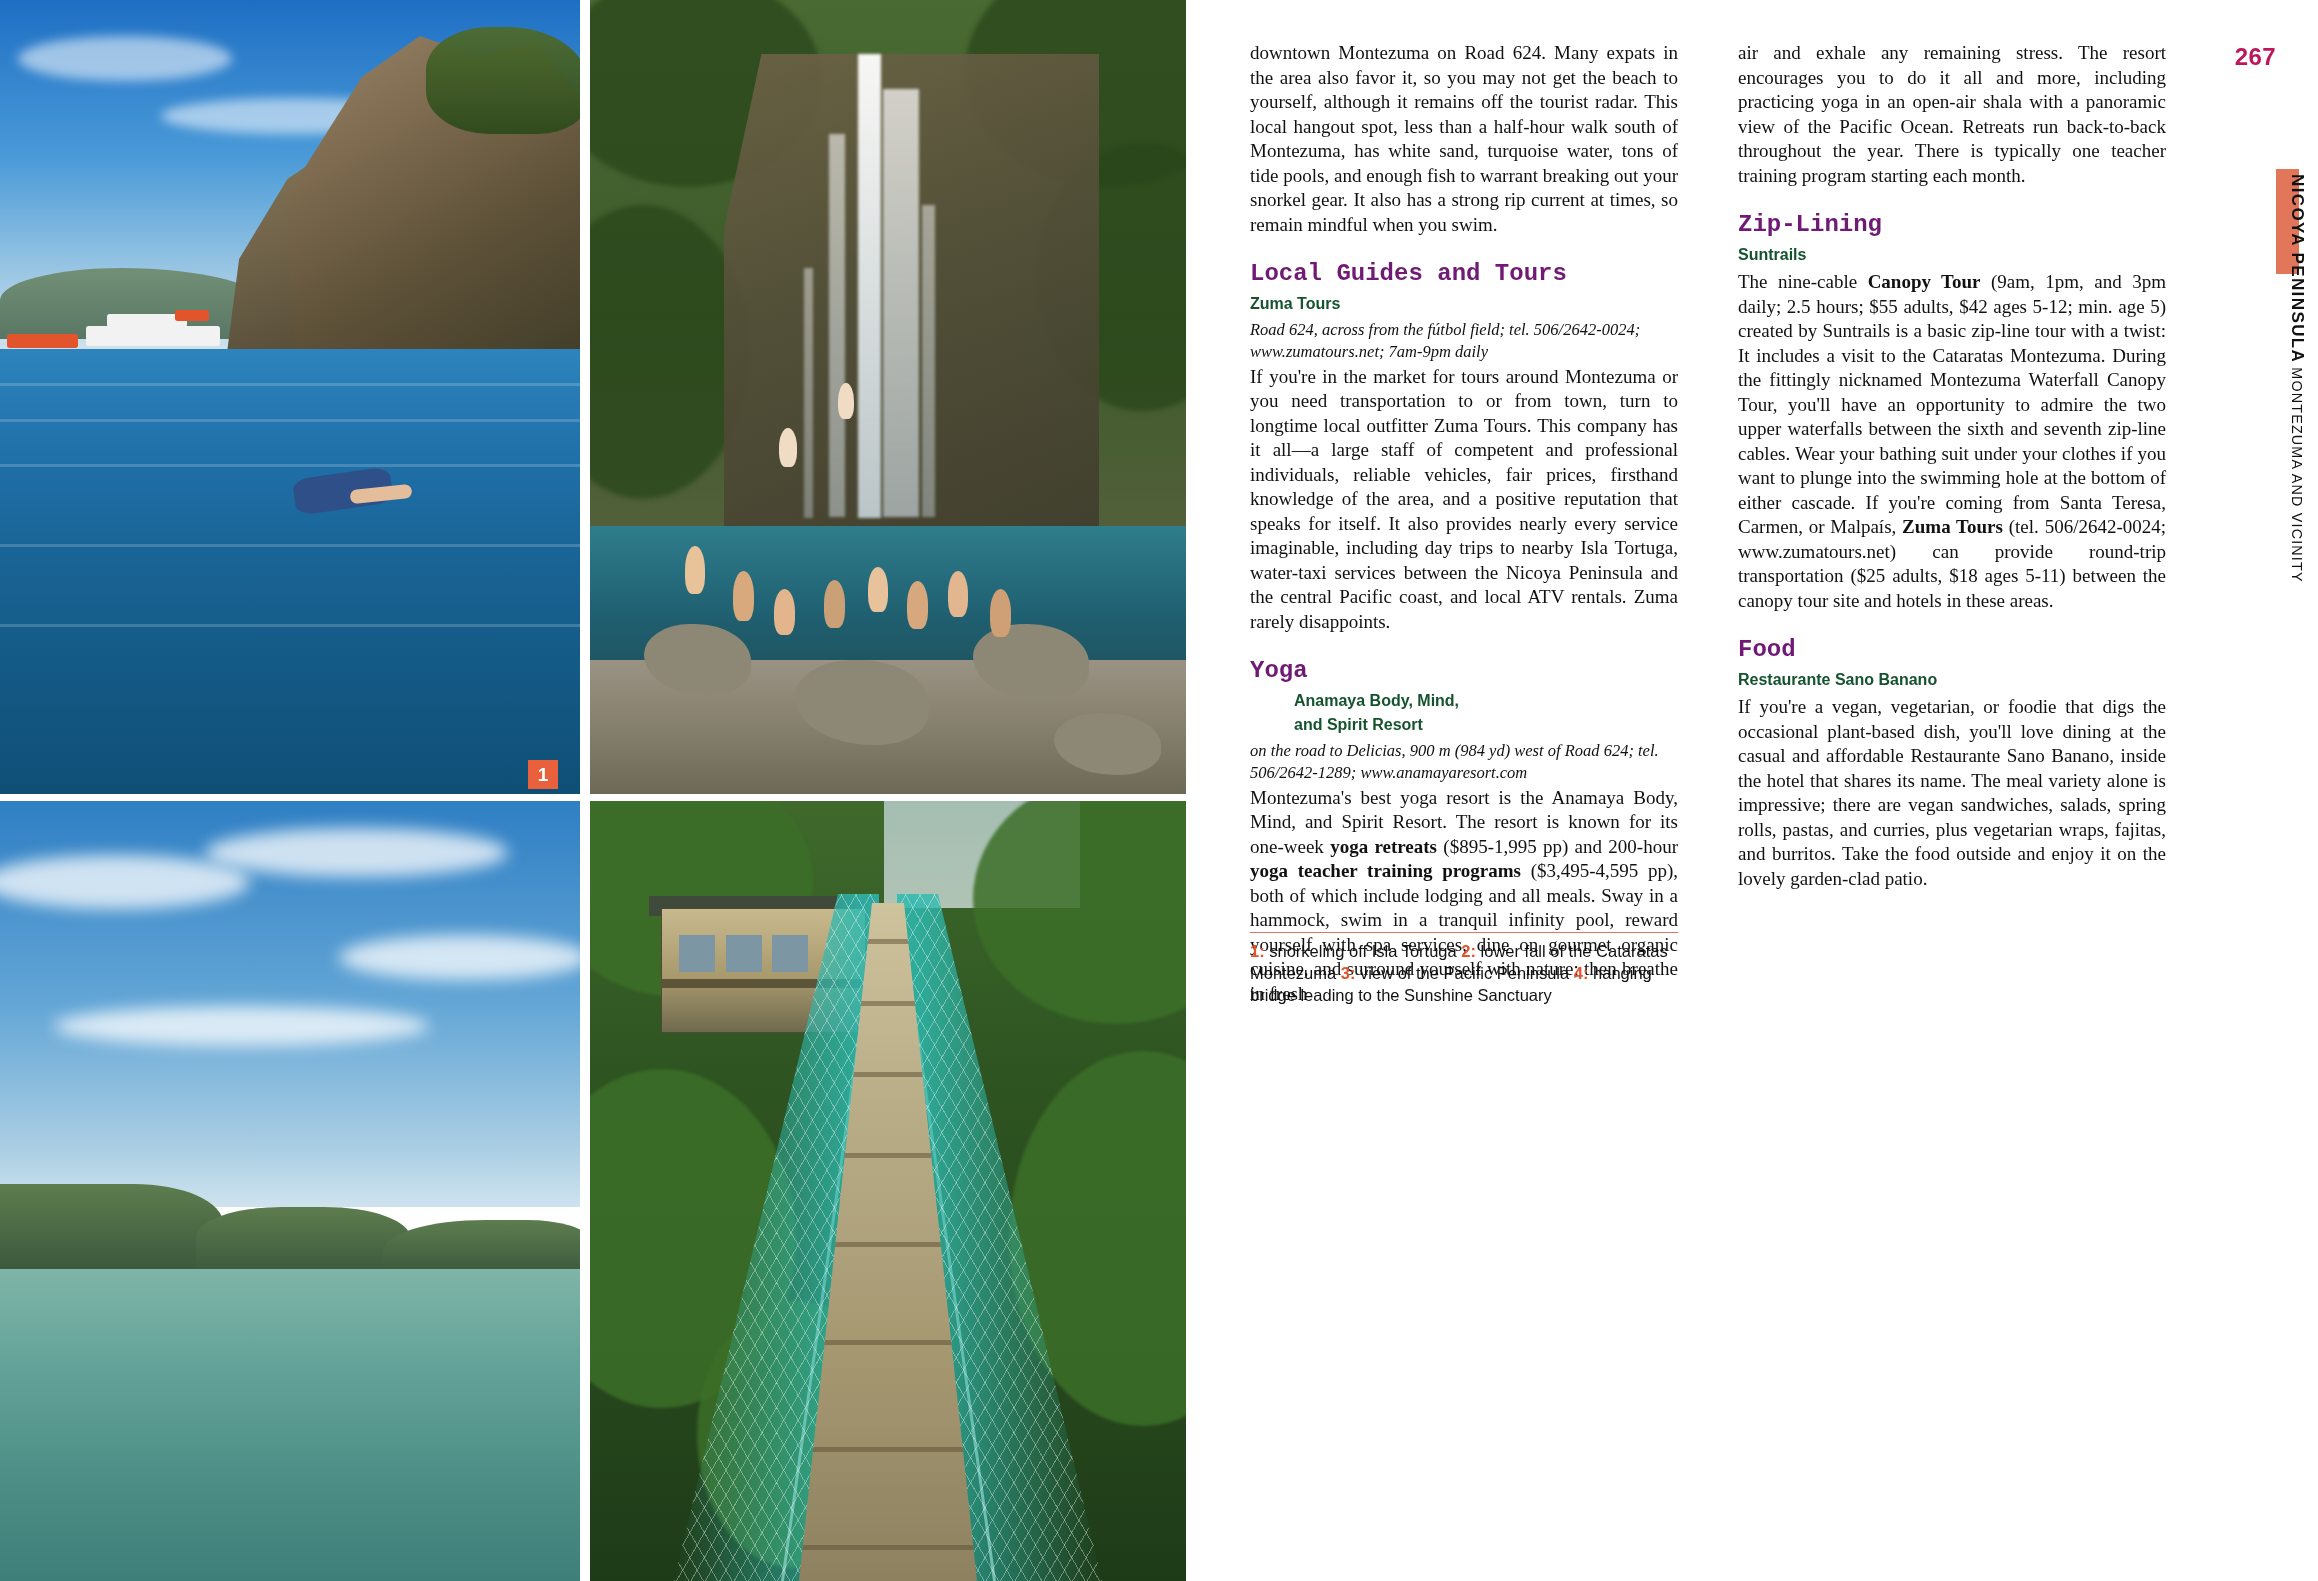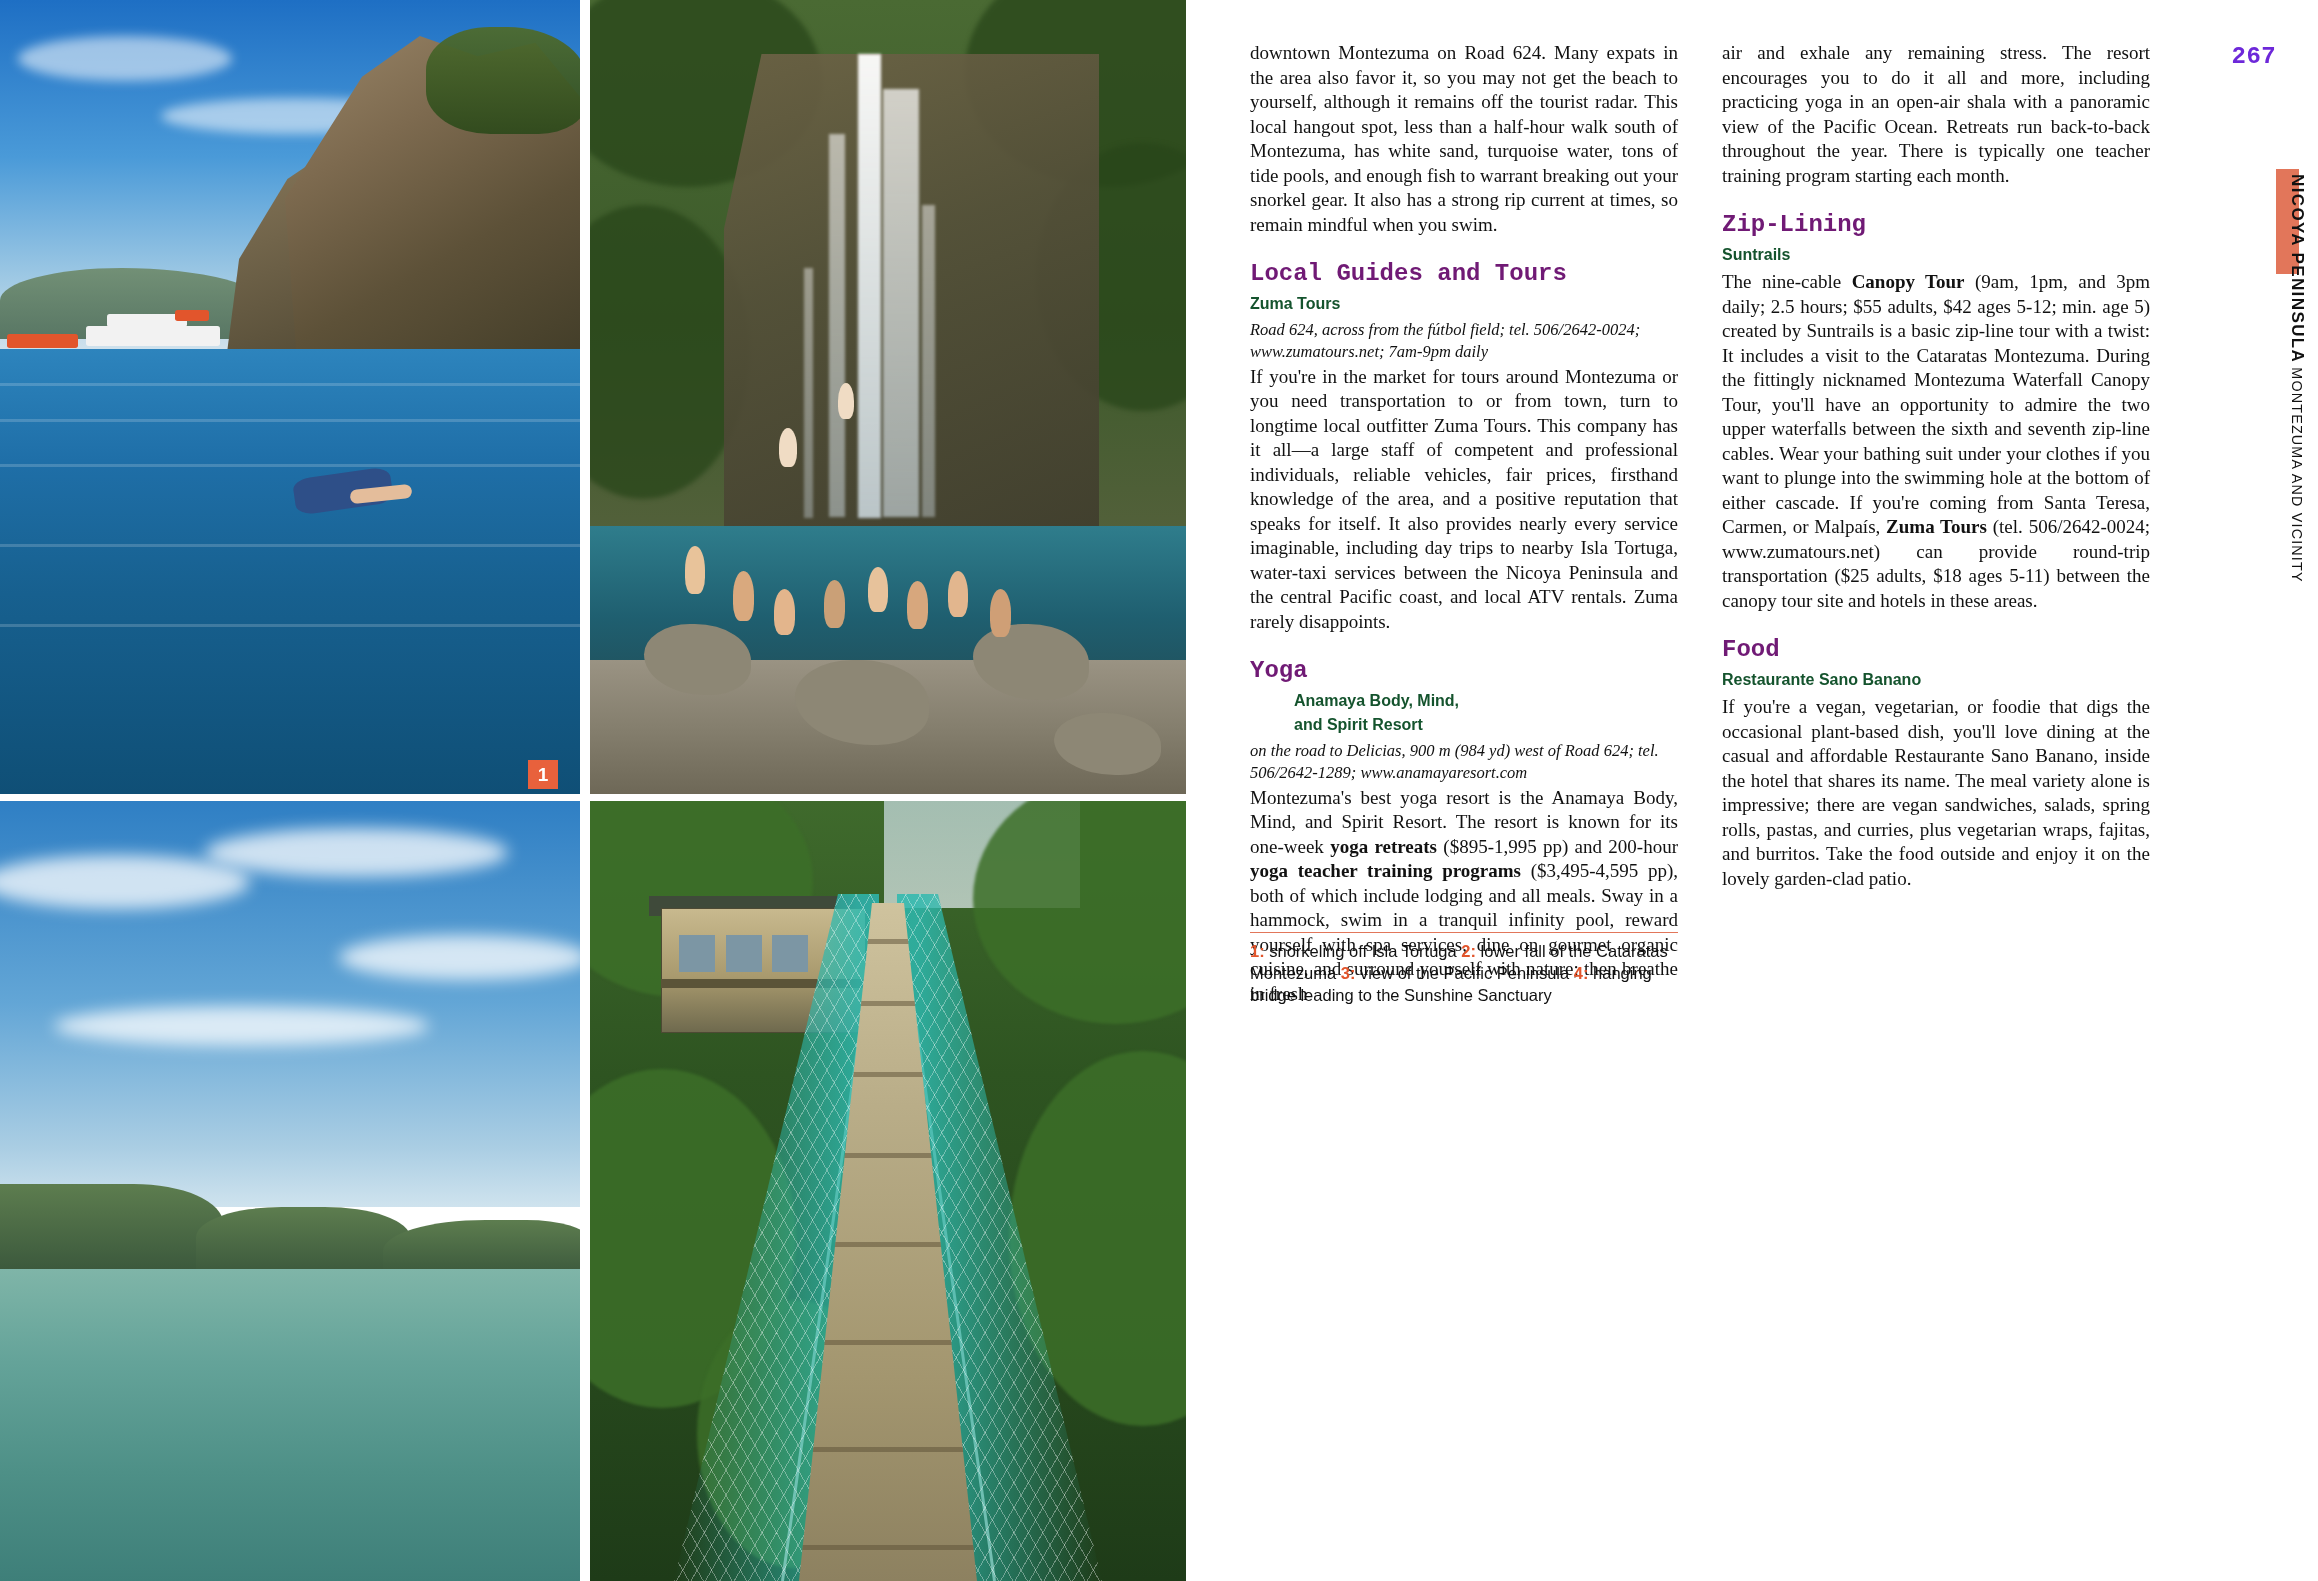--- a/index.html
+++ b/index.html
@@ -107,42 +107,42 @@
     background-image:
       repeating-linear-gradient(60deg, rgba(255,255,255,.35) 0 0.9px, transparent 0.9px 12.5px),
       repeating-linear-gradient(-60deg, rgba(255,255,255,.35) 0 0.9px, transparent 0.9px 12.5px); }
   .p4-cable { position:absolute; width:2.7px; background:rgba(230,230,220,.8); }
 
   
   .textpage { position:absolute; left:1186px; top:0; width:1133px; height:1581px; background:#fff; }
 
   .folio {
     position:absolute; right:43px; top:43px;
-    font-family:Liberation Mono, monospace;
-    font-size:24px; font-weight:700; color:#6d28d9; letter-spacing:0.4px;
+    font-family:Liberation Sans, sans-serif;
+    font-size:24px; font-weight:700; color:#be185d; letter-spacing:0.4px;
   }
 
   .side-tab {
     position:absolute; right:19.6px; top:169px; width:23px; height:105px;
     background:#e2765a;
   }
   .side-label {
     position:absolute; right:12.5px; top:174px;
     writing-mode: vertical-rl;
     font-family:"Liberation Sans", sans-serif;
     color:#111;
     white-space:nowrap;
   }
   .side-label .l1 { font-size:17px; font-weight:700; letter-spacing:1.4px; }
   .side-label .l2 { font-size:14.3px; font-weight:400; letter-spacing:1.2px; }
 
   .cols { position:absolute; left:64px; top:41px; width:919px; height:1498px; }
   .col { position:absolute; top:0; width:428px; }
   .col-left { left:0; }
-  .col-right { left:472px; }
+  .col-right { left:488px; }
 
   .body-p {
     font-family:"Liberation Serif", serif;
     font-size:19px; line-height:24.5px; color:#111;
     text-align:justify; margin:0 0 0 0;
     hyphens:auto;
   }
 
   h2.sec {
     font-family:Liberation Mono, monospace;

